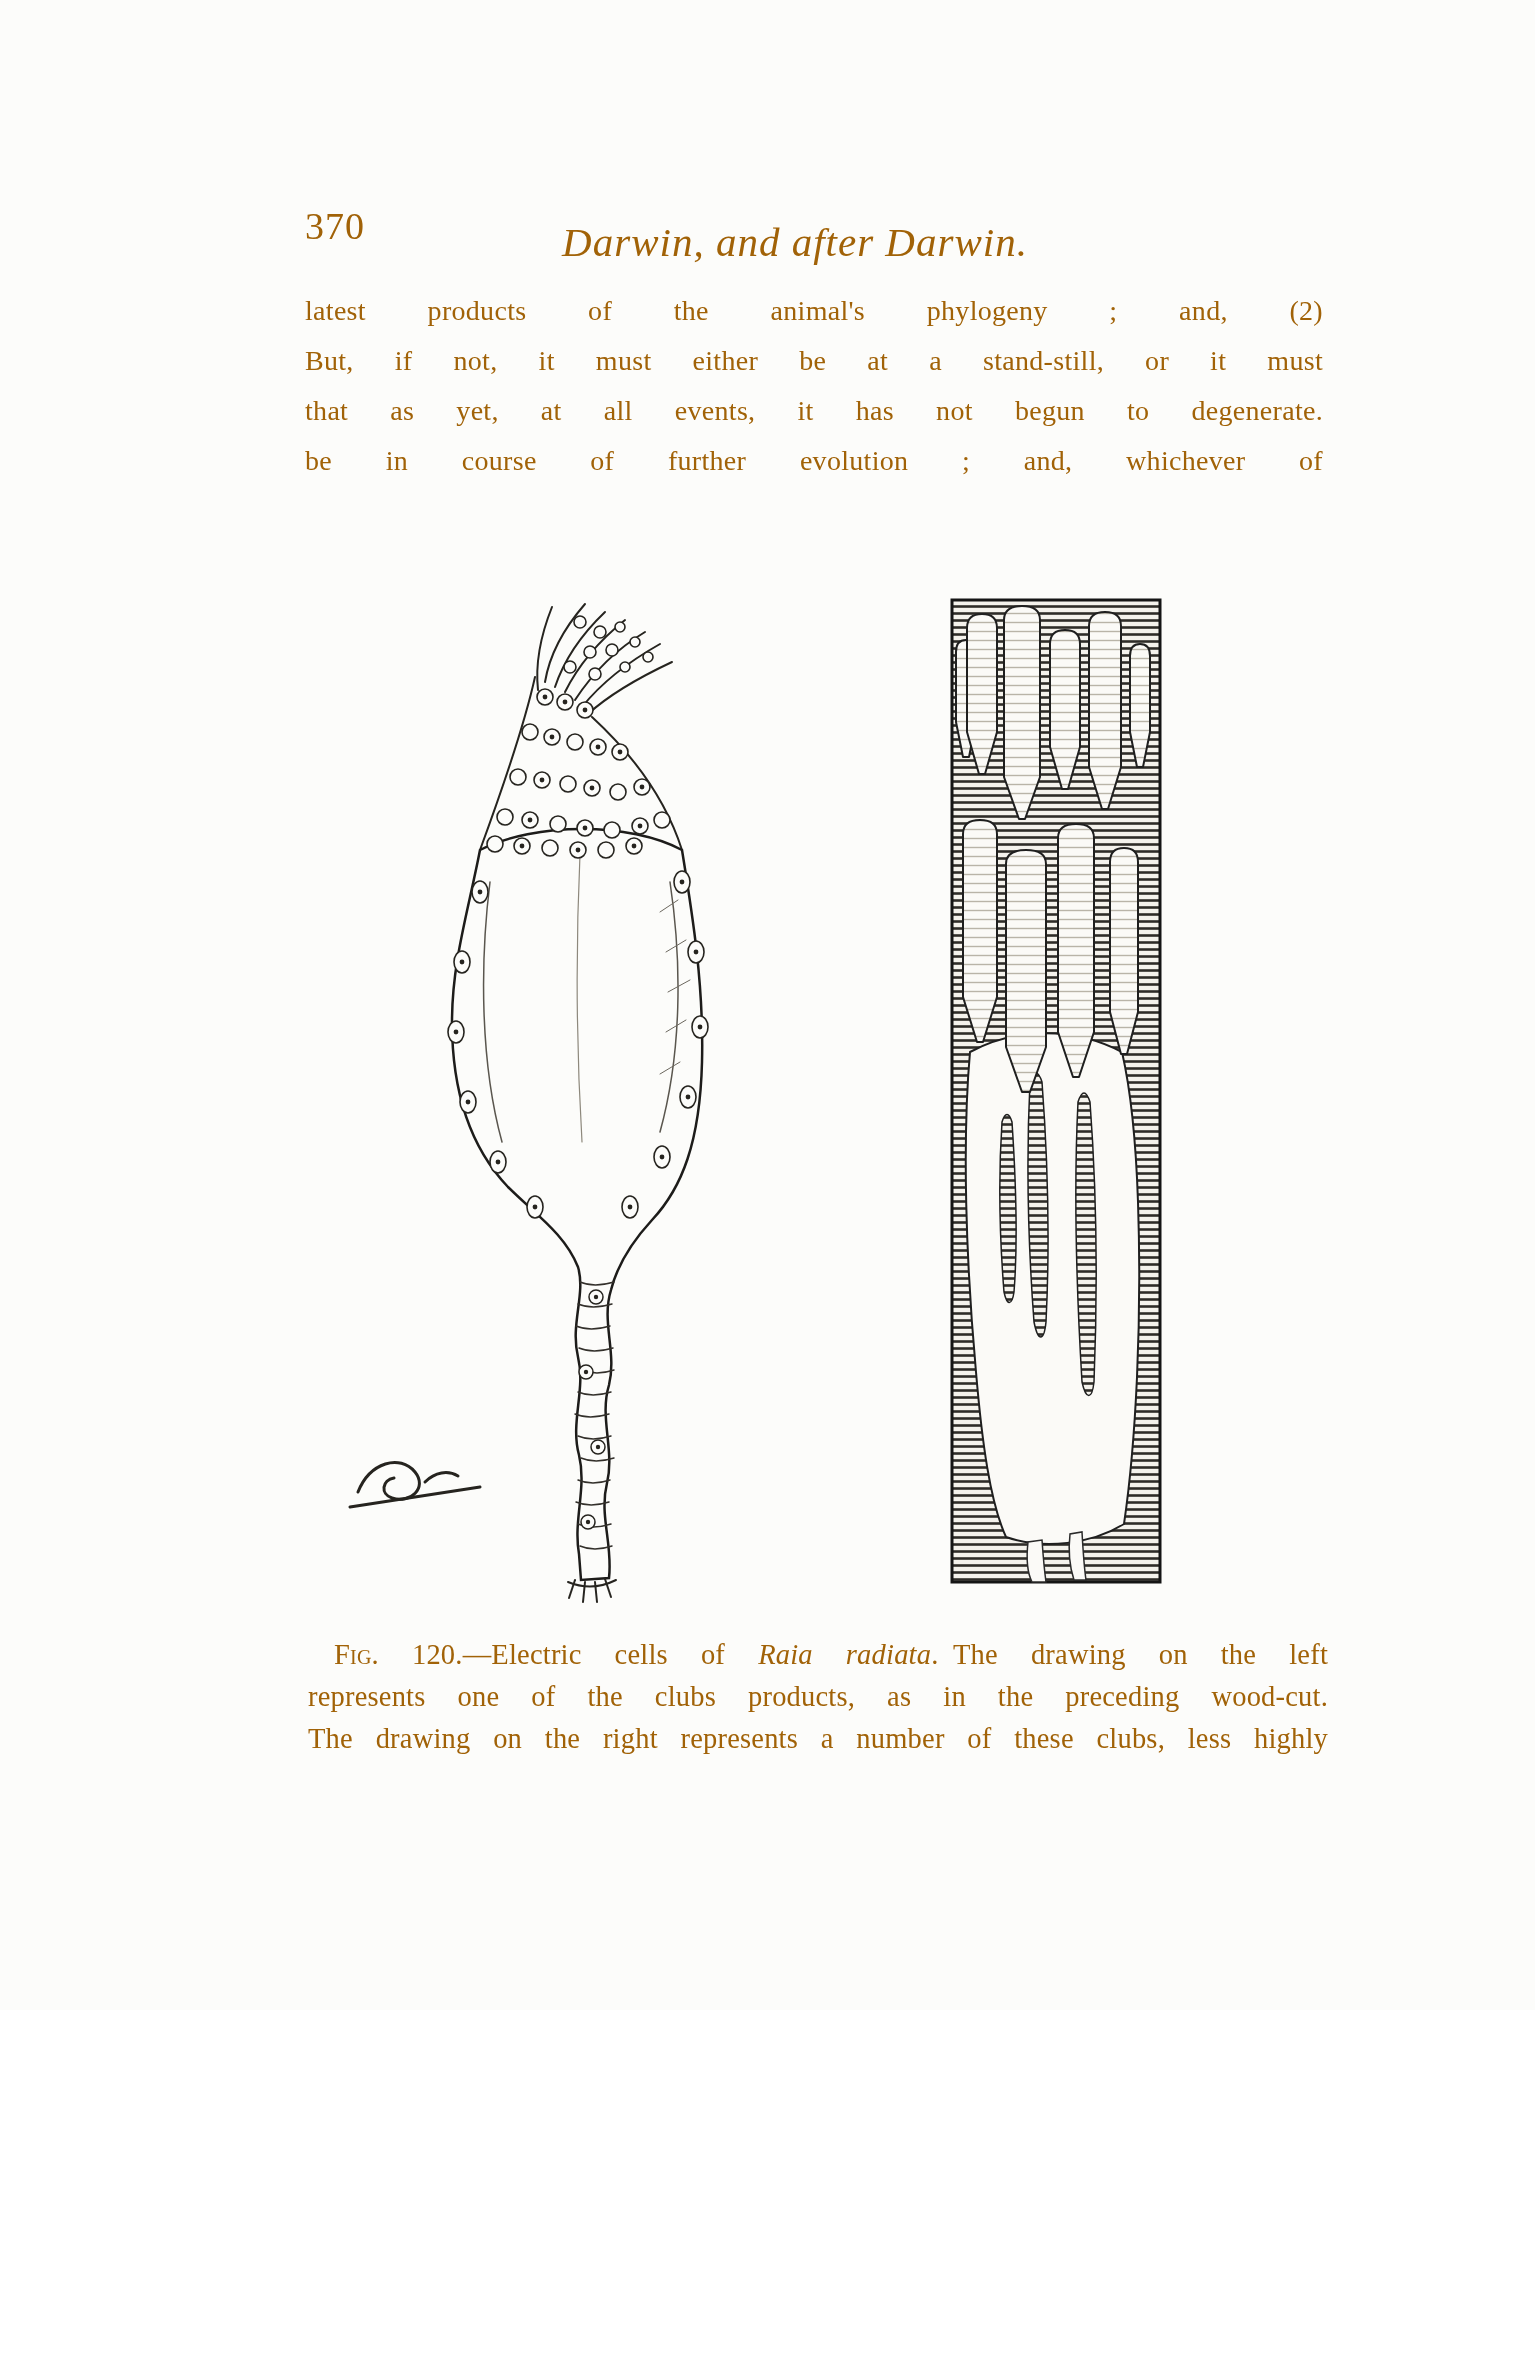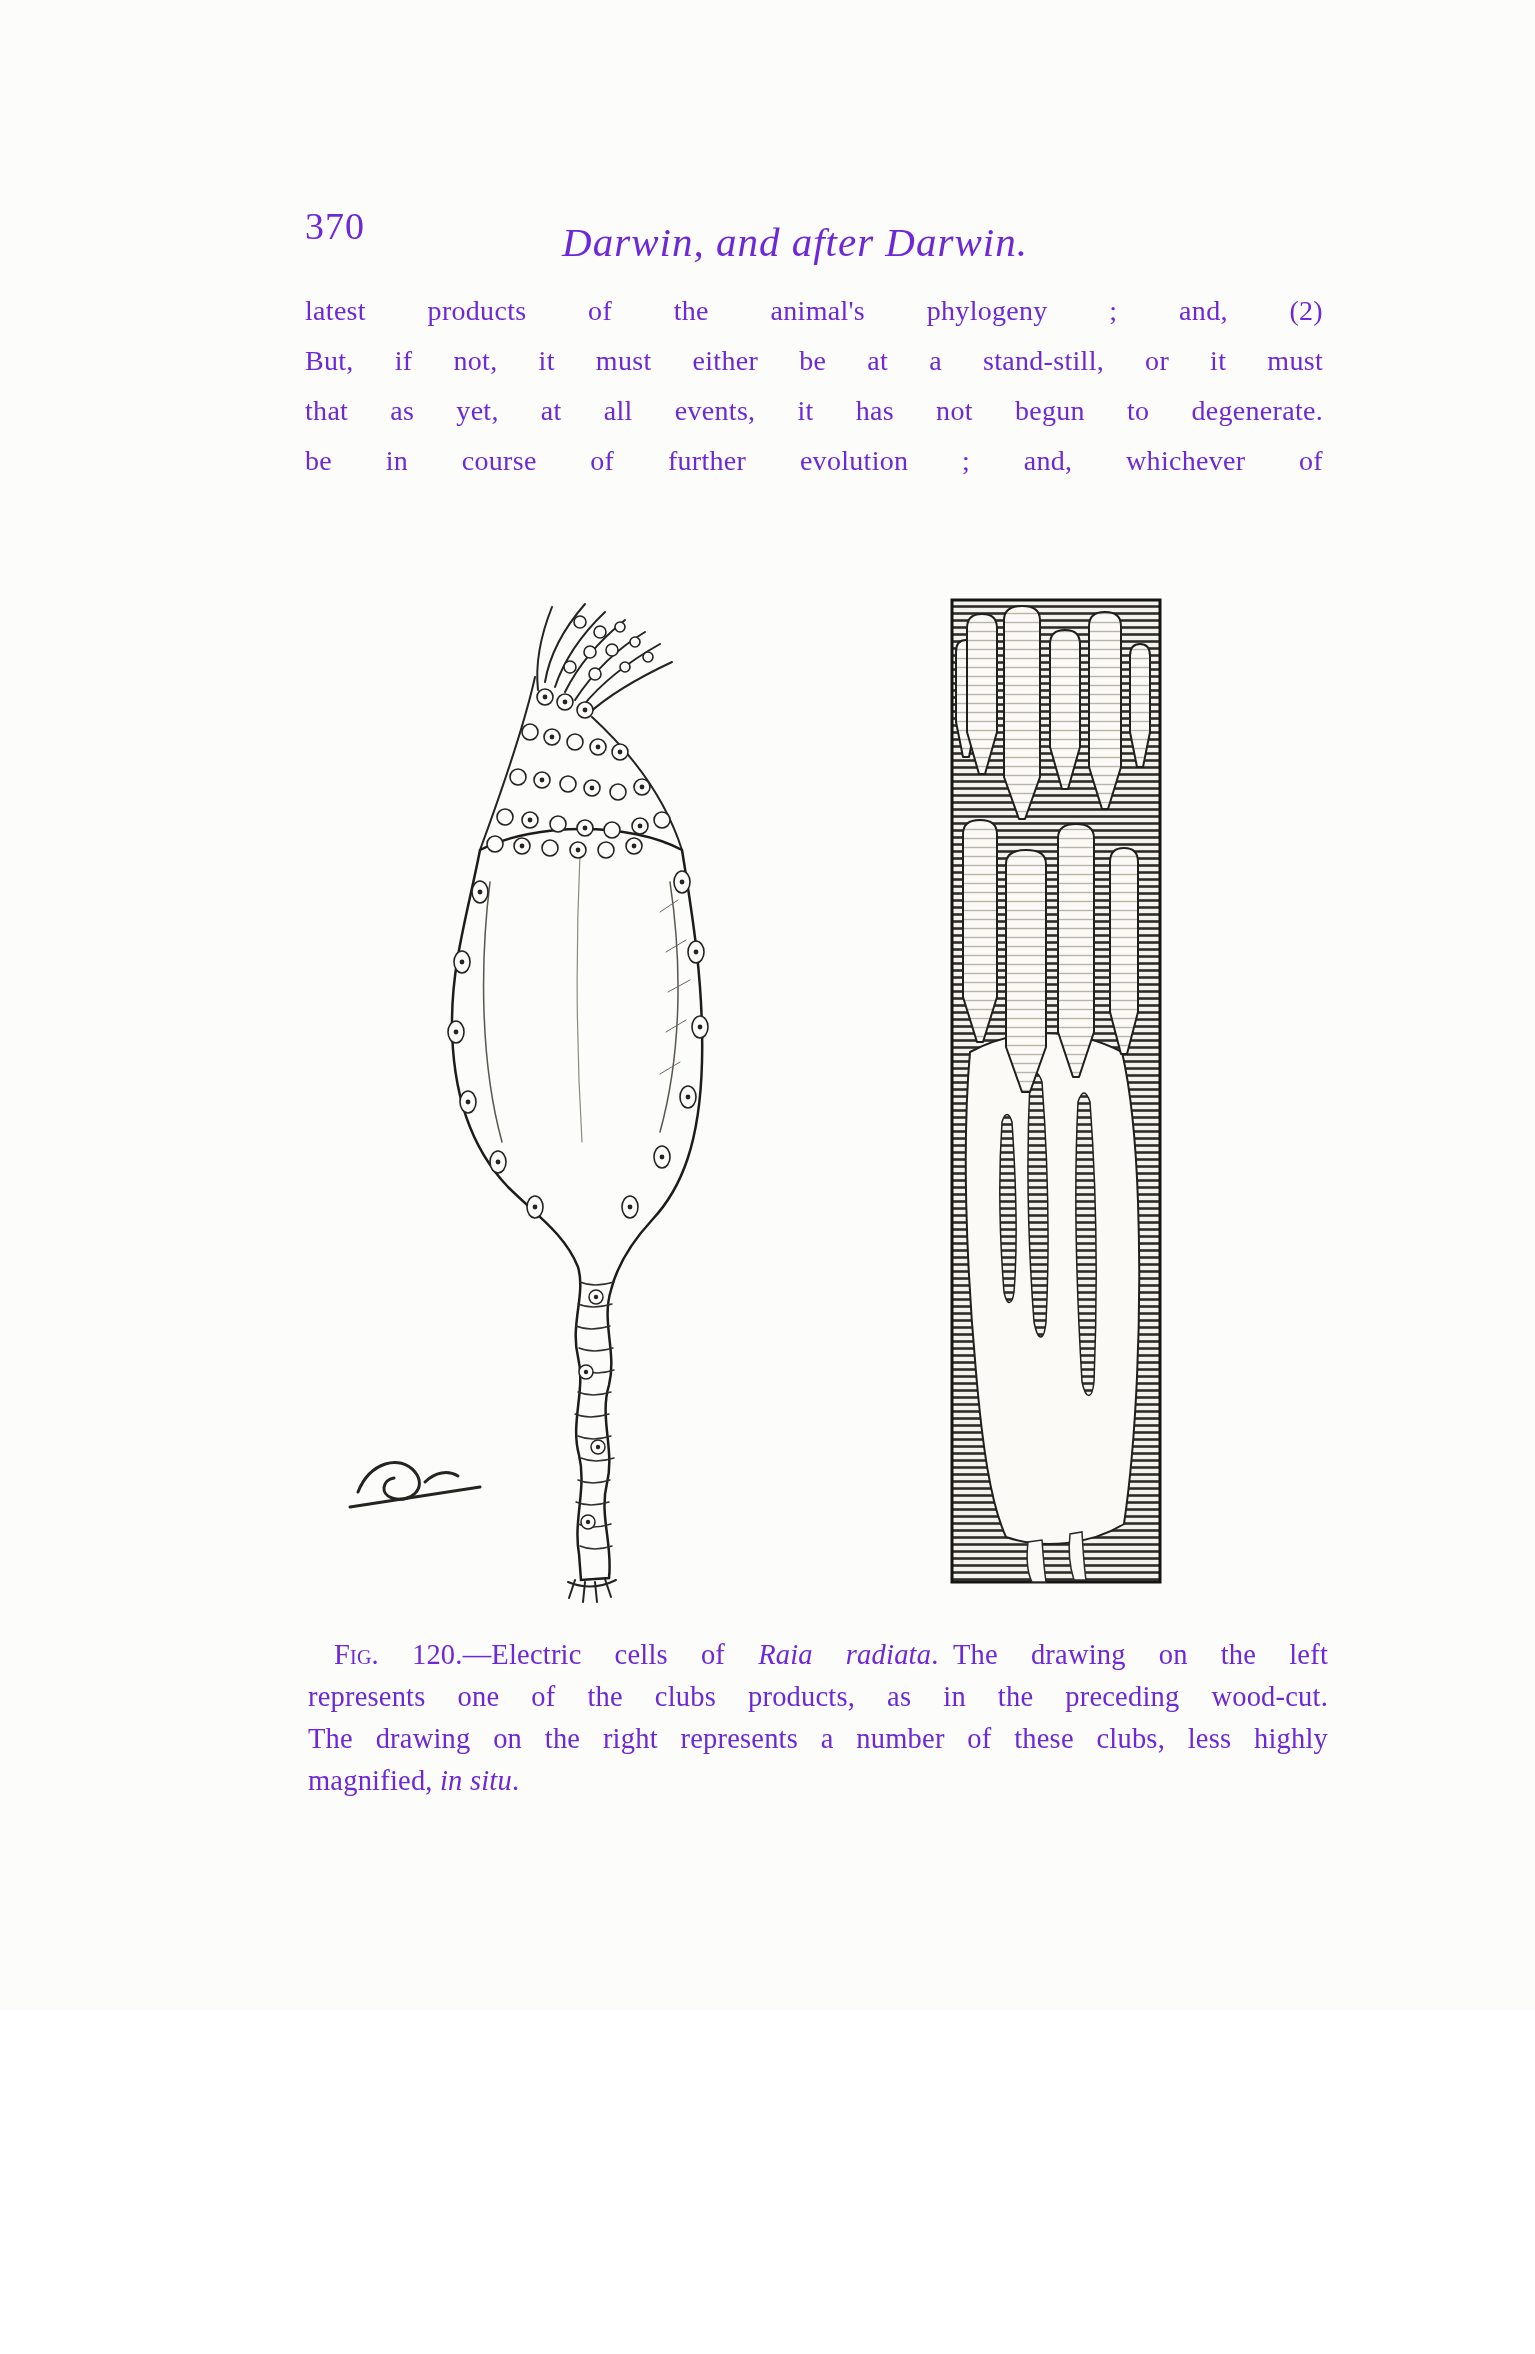--- a/index.html
+++ b/index.html
@@ -3,21 +3,21 @@
 <meta charset="utf-8">
 <style>
   html, body { margin: 0; padding: 0; background: #ffffff; }
   .page {
     position: relative;
     width: 1535px;
     height: 2010px;
     background: #fcfcfa;
     overflow: hidden;
     font-family: "Liberation Serif", "DejaVu Serif", serif;
-    color: #6d28d9;
+    color: #a16207;
   }
   .running-head {
     position: absolute;
     left: 305px; top: 198px; width: 1020px; height: 52px;
   }
   .page-number {
     position: absolute; left: 0; top: 6px;
     font-size: 38px; letter-spacing: 1px;
   }
   .running-title {
@@ -277,19 +277,16 @@
   <div class="caption">
     <div class="cap-line cap-first">
       <span class="sc">Fig.</span><span> 120.—Electric cells of </span><span class="it">Raia radiata</span><span>. The drawing on the left</span>
     </div>
     <div class="cap-line">
       <span>represents one of the clubs products, as in the preceding wood-cut.</span>
     </div>
     <div class="cap-line">
       <span>The drawing on the right represents a number of these clubs, less highly</span>
     </div>
-    <div class="cap-line cap-last">
-      <span>magnified, </span><span class="it">in situ</span><span>.</span>
-    </div>
   </div>
 
 
 </div>
 
 </body></html>

